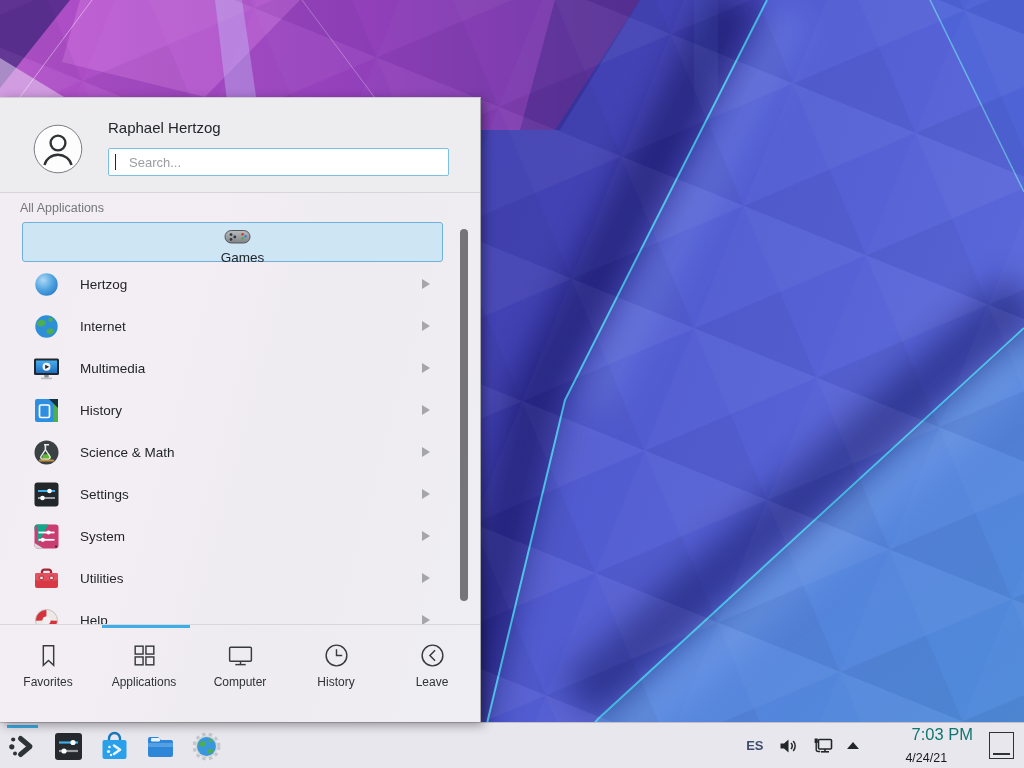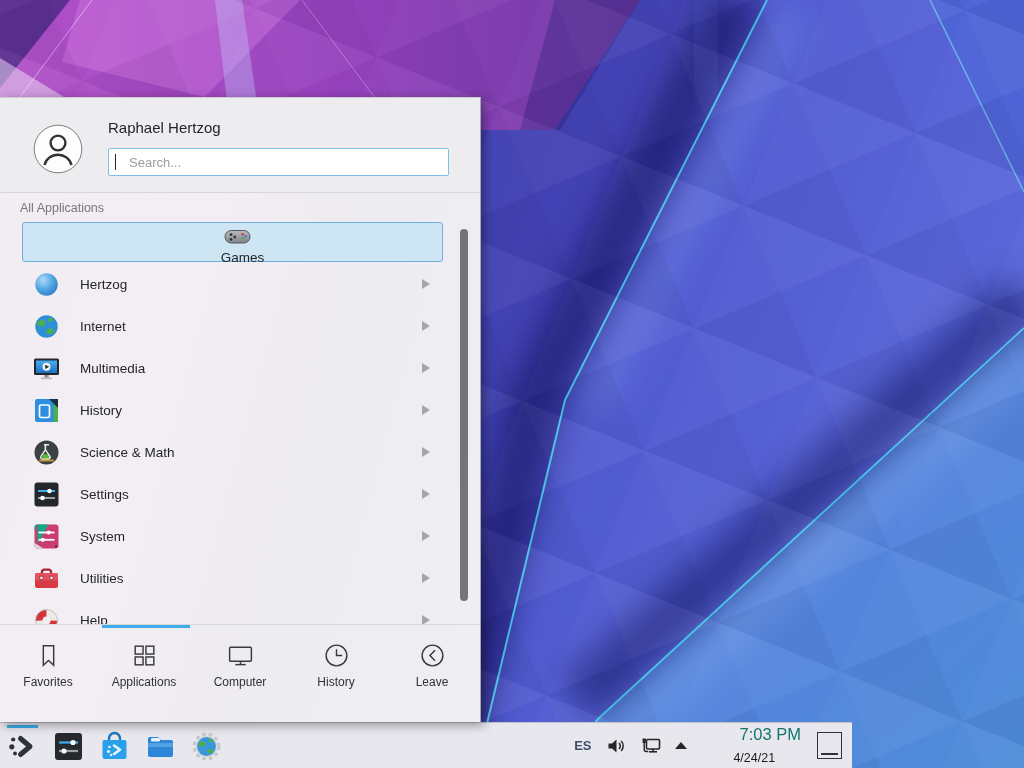--- a/index.html
+++ b/index.html
@@ -57,21 +57,21 @@
     border-top:1px solid #d8d7db;
   }
   .tab-indicator { position:absolute; left:102px; top:0px; width:88px; height:3px; background:#3daee9; }
   .tabs { display:flex; width:100%; height:100%; padding-top:16px; }
   .tab { flex:1; display:flex; flex-direction:column; align-items:center; gap:5px; cursor:default; }
   .tab svg { width:29px; height:29px; stroke:#373b3f; stroke-width:1.4; fill:none; }
   .tab-label { font-size:12px; color:#2f3337; }
 
   
   .taskbar {
-    position:absolute; left:0; top:722px; width:852px; height:46px;
+    position:absolute; left:0; top:722px; width:1024px; height:46px;
     background:#e9e7ee; border-top:1px solid rgba(120,118,130,0.35);
     display:flex; align-items:center; z-index:4;
   }
   .tb-left { display:flex; align-items:center; height:100%; }
   .tb-icon { width:31px; height:31px; position:relative; margin-top:1px; }
   .tb-icon svg { width:100%; height:100%; }
   .launcher-wrap { position:relative; margin-left:7px; height:100%; display:flex; align-items:center; }
   .launcher-active-line { position:absolute; top:2px; left:0; width:31px; height:3px; background:#3daee9; }
   .tb-gap { width:15px; }
   .tb-right { margin-left:auto; display:flex; align-items:center; height:100%; }

